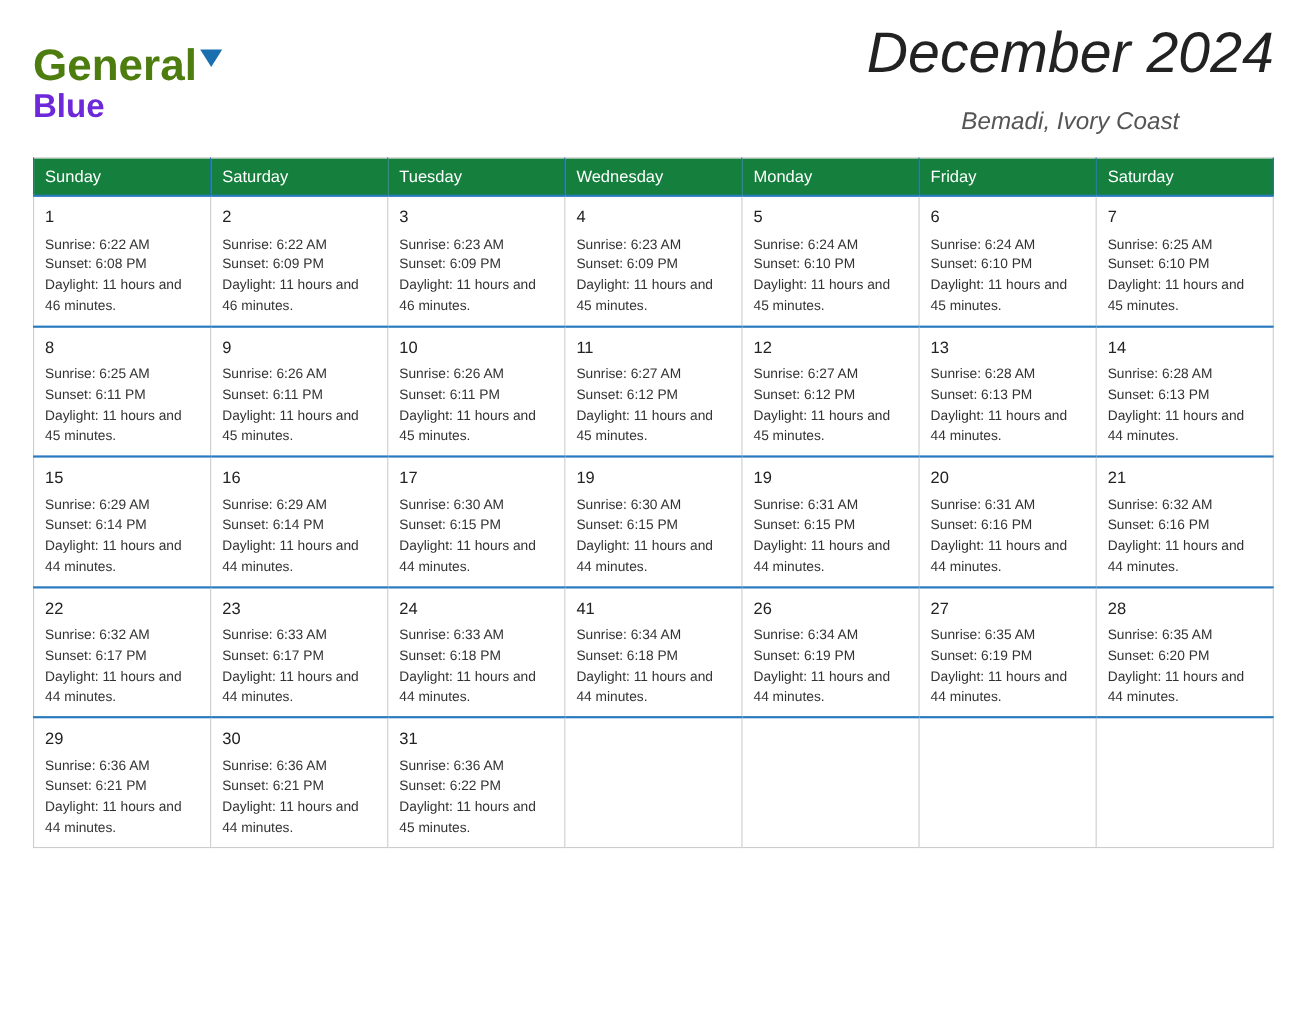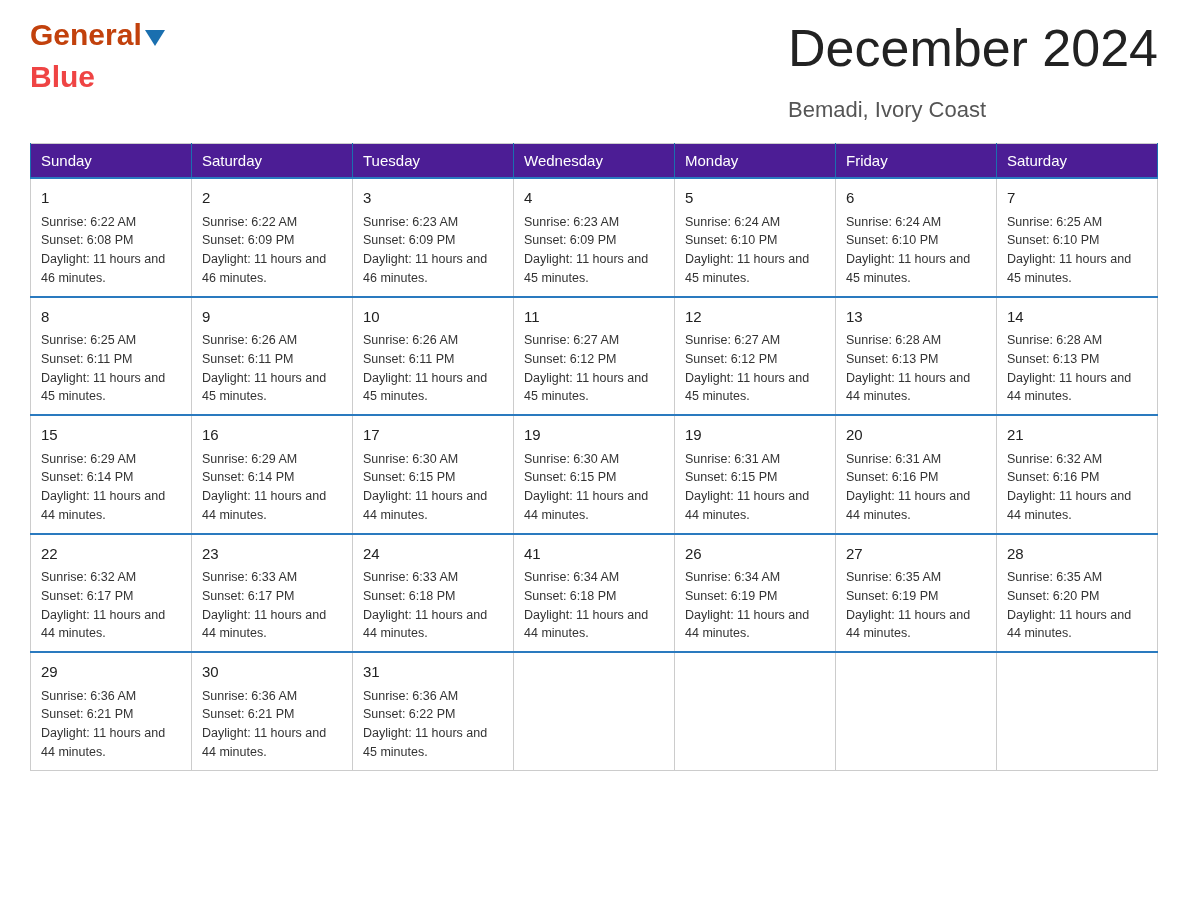--- a/index.html
+++ b/index.html
@@ -15,41 +15,42 @@
       justify-content: space-between;
       align-items: flex-start;
       margin-bottom: 20px;
     }
     .logo {
       display: flex;
       flex-direction: column;
       align-items: flex-start;
     }
     .title-block {
-      text-align: left;
+      text-align: center;
+      font-style: italic;
     }
     .title-block h1 {
       font-size: 52px;
       font-weight: normal;
       color: #222;
       line-height: 1.1;
     }
     .title-block h2 {
       font-size: 22px;
       font-weight: normal;
       color: #555;
       margin-top: 20px;
     }
     .calendar {
       width: 100%;
       border-collapse: collapse;
       border: 1px solid #ccc;
     }
     .calendar th {
-      background-color: #4c1d95;
+      background-color: #15803d;
       color: #fff;
       font-size: 15px;
       font-weight: normal;
       padding: 8px 10px;
       text-align: left;
       border: 1px solid #1a6faf;
     }
     .calendar td {
       vertical-align: top;
       padding: 8px 10px;
@@ -76,24 +77,24 @@
     .calendar thead tr th {
       border-top: none;
     }
   </style>
 </head>
 <body>
 
 <div class="header">
   <div class="logo">
     <div style="display:flex; align-items:center; line-height:1;">
-      <span style="font-size:30px; font-weight:bold; color:#c2410c;">General</span>
+      <span style="font-size:40px; font-weight:bold; color:#4d7c0f;margin-top:20px;">General</span>
       <span style="display:inline-block; width:0; height:0; border-left:10px solid transparent; border-right:10px solid transparent; border-top:16px solid #1a6faf; margin-left:3px; margin-top:6px;"></span>
     </div>
-    <div style="font-size:30px; font-weight:bold; color:#ef4444; line-height:1; margin-top:12px;">Blue</div>
+    <div style="font-size:30px; font-weight:bold; color:#6d28d9; line-height:1; margin-top:2px;">Blue</div>
   </div>
   <div class="title-block">
     <h1>December 2024</h1>
     <h2>Bemadi, Ivory Coast</h2>
   </div>
 </div>
 
 <table class="calendar">
   <thead>
     <tr id="header-row">

